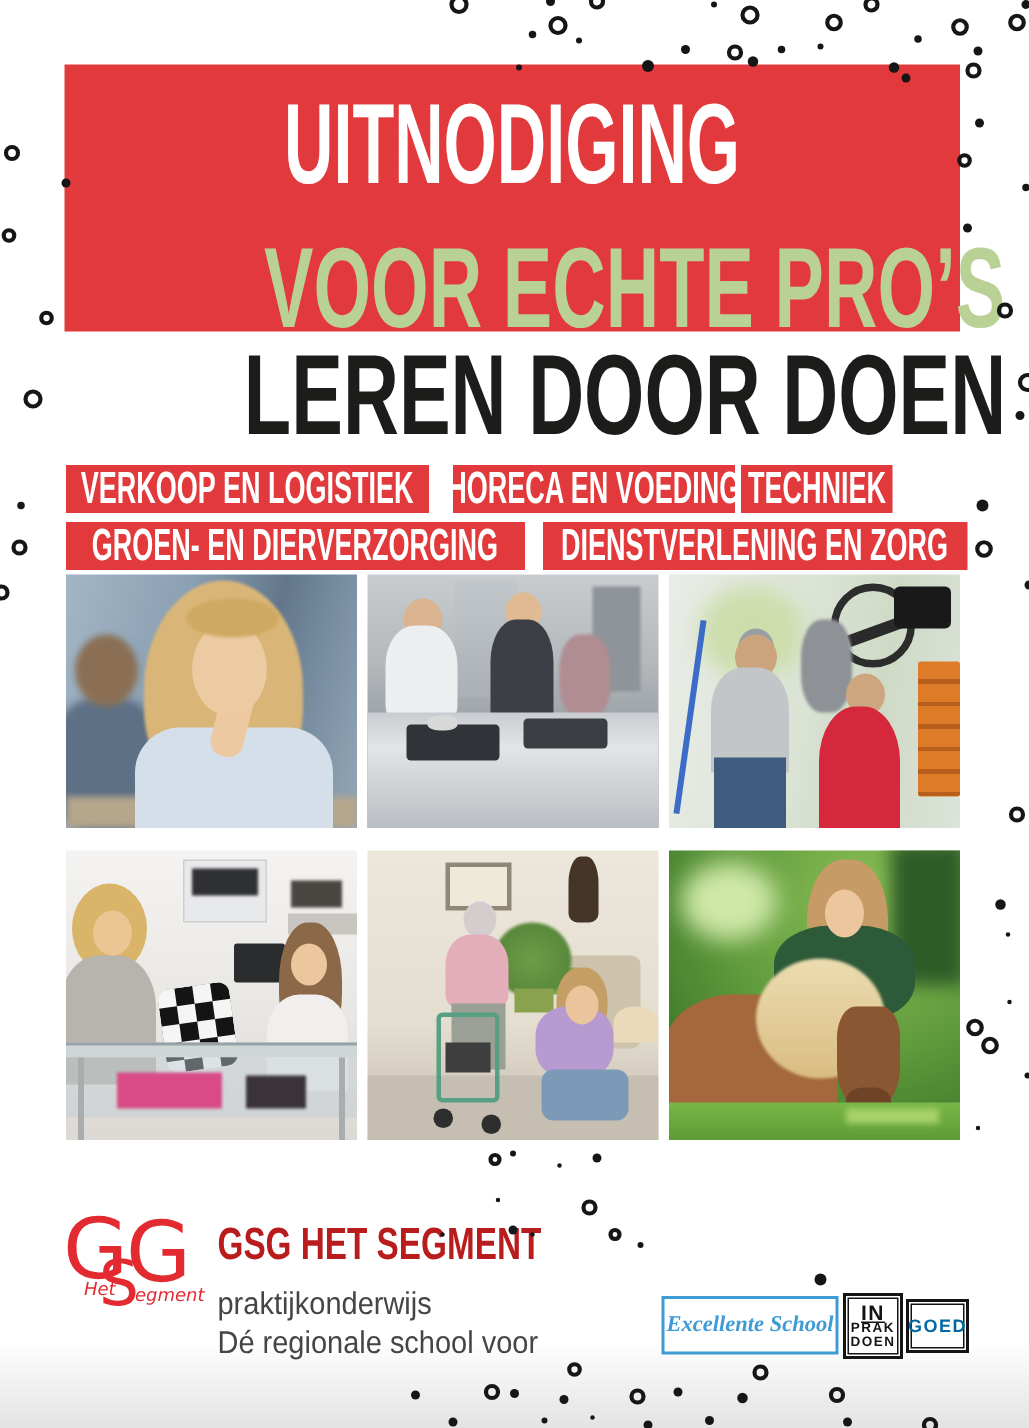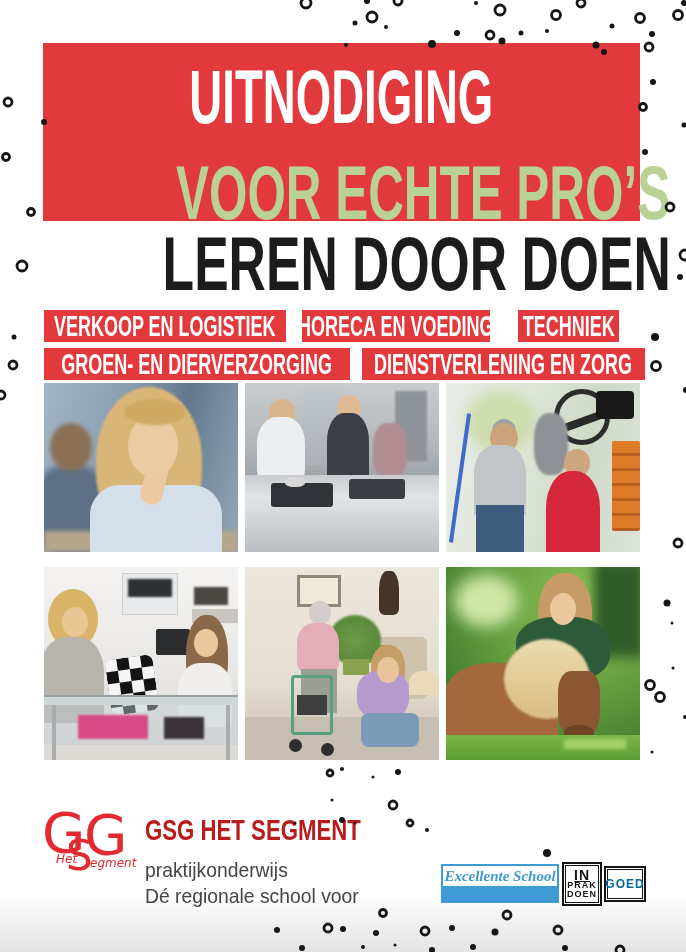--- a/index.html
+++ b/index.html
@@ -28,21 +28,21 @@
     font-size:76px; line-height:70px; font-weight:bold; color:#1c1c1a; white-space:nowrap; }
   .slogan .scale { display:inline-block; transform:scaleX(0.68); transform-origin:50% 50%; }
 
   
   .chips { position:absolute; left:44px; top:310px; width:610px; z-index:2; }
   .chip-row { display:flex; margin-bottom:6px; }
   .chip { background:#e23a3c; height:32px; display:flex; align-items:center; justify-content:center; overflow:visible; }
   .chip span { display:inline-block; color:#ffffff; font-weight:bold; font-size:30px; line-height:32px;
     transform:scaleX(0.60); transform-origin:50% 50%; white-space:nowrap; }
   .r1c1 { width:242px; margin-right:16px; }
-  .r1c2 { width:188px; margin-right:28px; }
+  .r1c2 { width:188px; margin-right:4px; }
   .r1c3 { width:101px; }
   .r2c1 { width:306px; margin-right:12px; }
   .r2c2 { width:283px; }
 
   
   .grid { position:absolute; left:44px; top:383px; width:596px; z-index:2; }
   .grid-row { display:flex; gap:7px; }
   .grid-row.top { margin-bottom:15px; }
   .photo { position:relative; width:194px; overflow:hidden; background:#cccccc; }
   .grid-row.top .photo { height:169px; }
@@ -150,21 +150,21 @@
   
   .footer { position:absolute; left:0; top:800px; width:686px; height:152px; z-index:2; }
   .logo { position:absolute; left:42px; top:6px; width:96px; height:72px; }
   .school-name { position:absolute; left:145px; top:14px; font-size:30px; font-weight:bold; color:#b91c1c;
     line-height:32px; white-space:nowrap; }
   .school-name .scale { display:inline-block; transform:scaleX(0.74); transform-origin:0 50%; }
   .tagline { position:absolute; left:145px; top:57px; font-size:21px; line-height:26px; color:#454545; }
   .tagline .scale { display:inline-block; transform:scaleX(0.92); transform-origin:0 50%; white-space:nowrap; }
 
   .badge-excellent { position:absolute; left:441px; top:64px; width:118px; height:39px;
-    border:2px solid #3e9bd5; background:#ffffff; display:flex; flex-direction:column; }
+    border:2px solid #3e9bd5; background:#ffffff; display:flex; }
   .badge-excellent .txt { flex:1; display:flex; align-items:center; justify-content:center;
     font-family:"Liberation Serif", serif; font-style:italic; font-weight:bold; font-size:15px; color:#3e9bd5; white-space:nowrap; }
   .badge-excellent .bar { height:15px; background:#3e9bd5; }
 
   .badge-praktijk { position:absolute; left:562px; top:62px; width:40px; height:44px;
     border:2px solid #141414; box-shadow:inset 0 0 0 1px #ffffff, inset 0 0 0 2px #141414;
     background:#ffffff; display:flex; flex-direction:column; align-items:center; justify-content:center; }
   .badge-praktijk div { font-size:9px; font-weight:bold; color:#141414; line-height:9px; letter-spacing:1px; }
   .badge-praktijk div:first-child { font-size:14px; line-height:11px;text-decoration:underline; }
 

